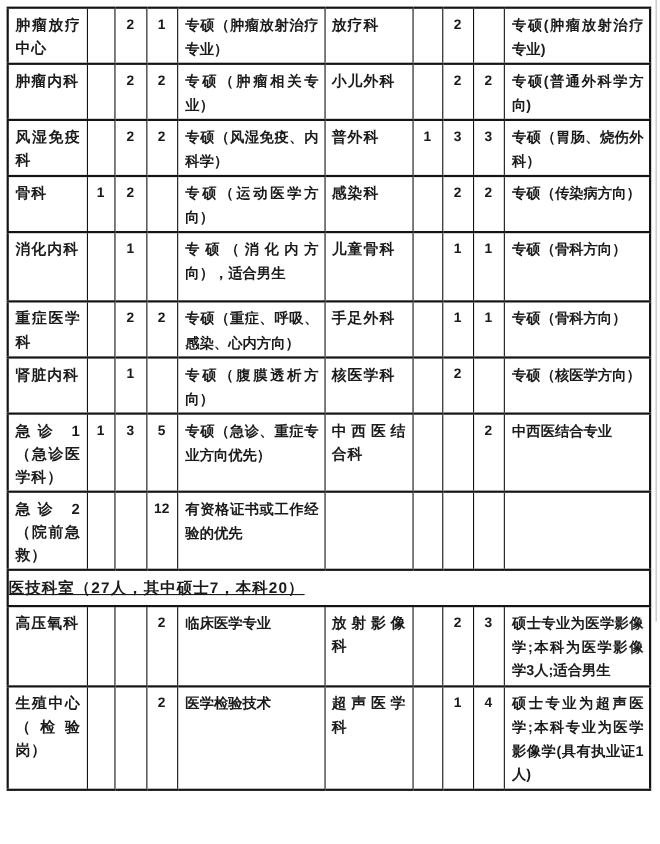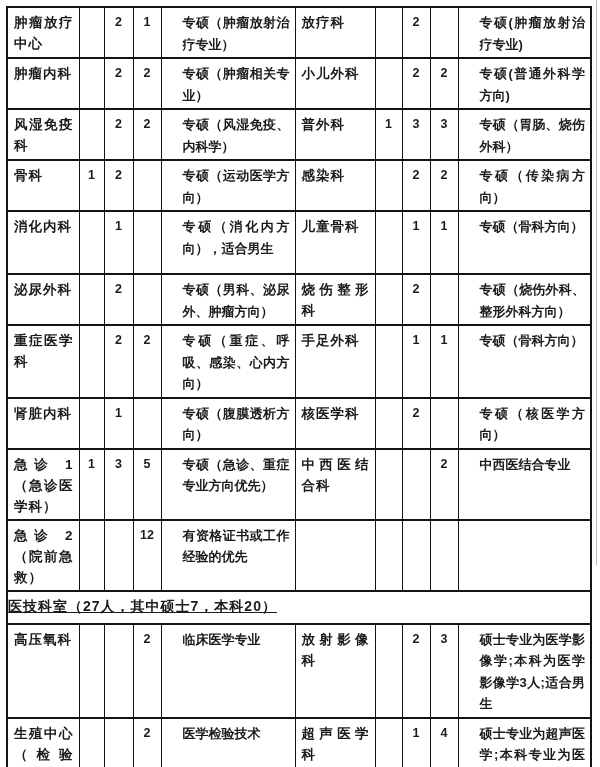--- a/index.html
+++ b/index.html
@@ -55,21 +55,21 @@
   }
   #grid td.num {
     font-size: 12.5px;
     line-height: 18px;
     text-align: center;
     padding-top: 5px;
   }
   #grid td.req {
     font-size: 13px;
     line-height: 21.5px;
-    padding: 4px 5px 2px 21px;
+    padding: 4px 5px 2px 7px;
     text-align: justify;
     word-break: break-all;
   }
   #grid td.section {
     font-size: 14px;
     text-align: left;
     vertical-align: middle;
     padding: 2px 0;
     letter-spacing: 1px;
     text-decoration: underline;
@@ -146,32 +146,20 @@
           <td class="num"></td>
           <td class="num">1</td>
           <td class="num"></td>
           <td class="req">专硕（消化内方向），适合男生</td>
           <td class="dept">儿童骨科</td>
           <td class="num"></td>
           <td class="num">1</td>
           <td class="num">1</td>
           <td class="req">专硕（骨科方向）</td>
         </tr>
-        <tr style="height: 50px;">
-          <td class="dept">泌尿外科</td>
-          <td class="num"></td>
-          <td class="num">2</td>
-          <td class="num"></td>
-          <td class="req">专硕（男科、泌尿外、肿瘤方向）</td>
-          <td class="dept">烧伤整形科</td>
-          <td class="num"></td>
-          <td class="num">2</td>
-          <td class="num"></td>
-          <td class="req">专硕（烧伤外科、整形外科方向）</td>
-        </tr>
         <tr style="height: 45px;">
           <td class="dept">重症医学科</td>
           <td class="num"></td>
           <td class="num">2</td>
           <td class="num">2</td>
           <td class="req">专硕（重症、呼吸、感染、心内方向）</td>
           <td class="dept">手足外科</td>
           <td class="num"></td>
           <td class="num">1</td>
           <td class="num">1</td>

